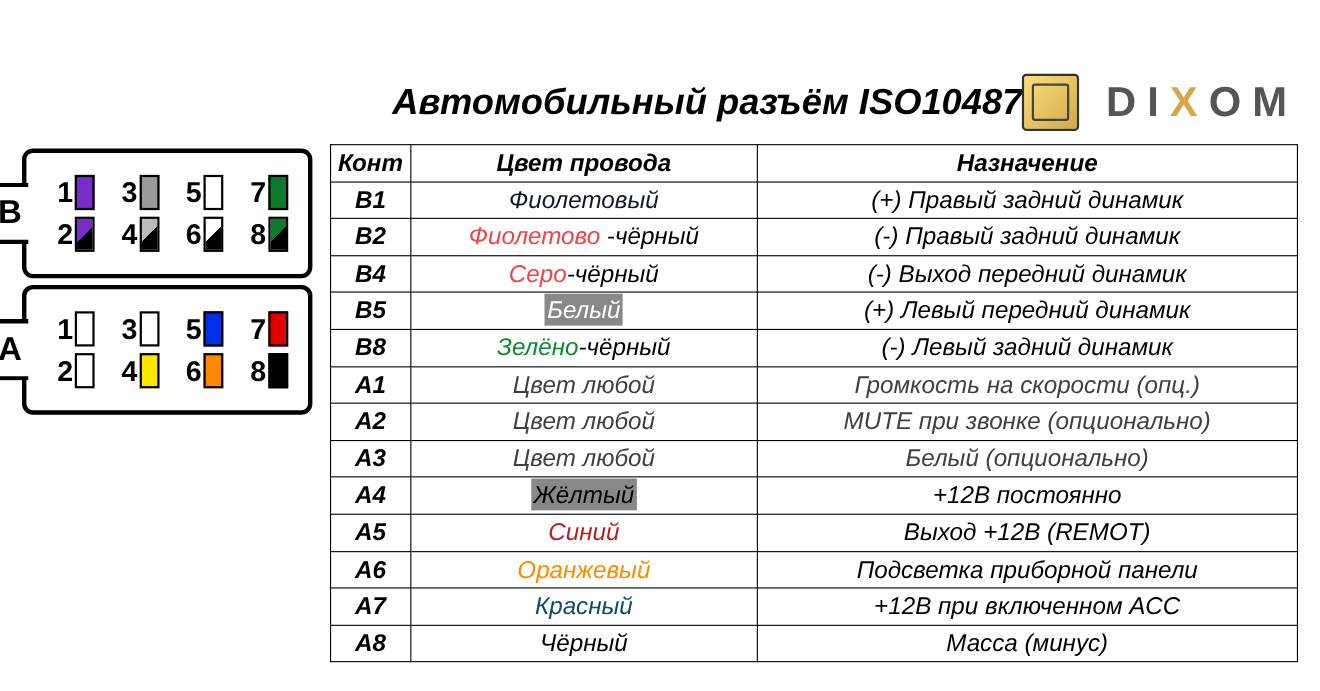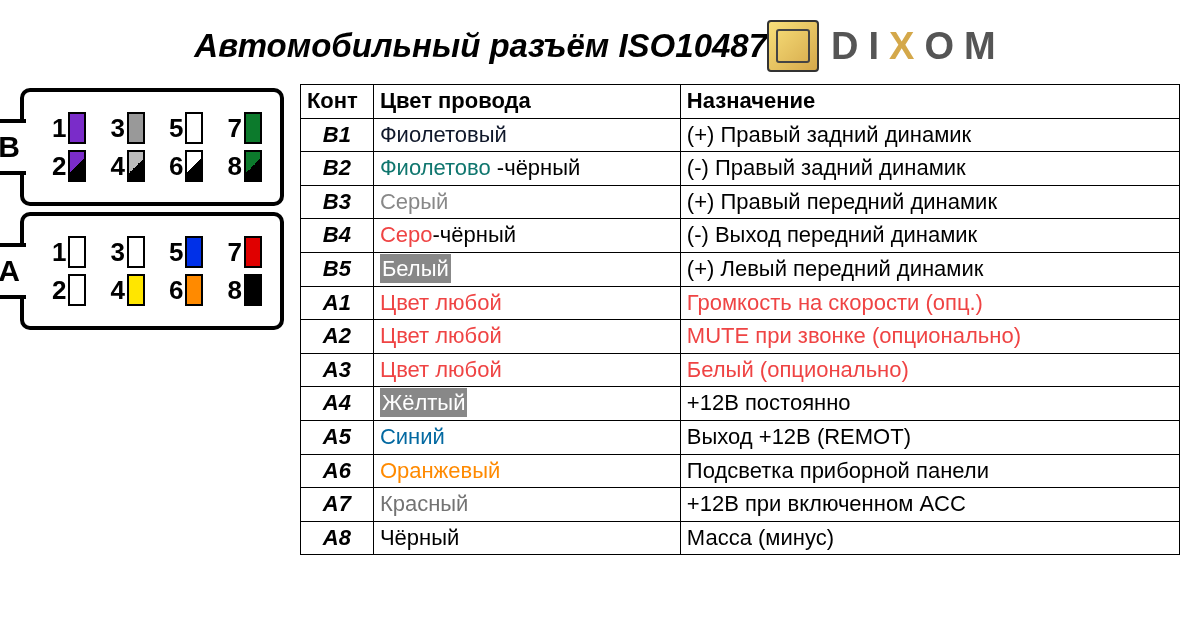--- a/index.html
+++ b/index.html
@@ -5,33 +5,34 @@
   body {
     margin: 0;
     padding: 20px;
     font-family: Arial, sans-serif;
     background: #fff;
     width: 1200px;
     box-sizing: border-box;
   }
   .header {
     display: flex;
-    justify-content: center;
+    justify-content: flex-end;
     align-items: center;
     margin-bottom: 12px;
+    margin-top: 47px;
   }
   .title {
     font-size: 33px;
     font-weight: bold;
     font-style: italic;
   }
   .logo {
     display: flex;
     align-items: center;
-    gap: 12px;
+    gap: 24px;
   }
   .logo-icon {
     width: 48px;
     height: 48px;
     border: 2px solid #333;
     border-radius: 4px;
     background: linear-gradient(135deg, #f9e07a, #d4a84a);
     position: relative;
     display: flex;
     align-items: center;
@@ -112,34 +113,35 @@
 
   
   table {
     border-collapse: collapse;
     flex: 1;
     font-size: 22px;
   }
   th, td {
     border: 1.5px solid #000;
     padding: 2px 6px;
-    text-align: left;
+    text-align: center;
     line-height: 1.3;
+    font-style: italic;
   }
   th {
     font-weight: bold;
     font-size: 22px;
   }
   td.pin-id {
     text-align: center;
     font-weight: bold;
     font-style: italic;
     width: 60px;
   }
-  .faded { color: #ef4444; }
+  .faded { color: #404040; }
   .hl-grey { background: #888; color: #fff; padding: 2px 2px; }
 </style>
 </head>
 <body>
 
 <div class="header">
   <div class="title">Автомобильный разъём ISO10487</div>
   <div class="logo">
     <div class="logo-icon"></div>
     <div class="logo-text">
@@ -240,71 +242,71 @@
       </tr>
     </thead>
     <tbody id="tbody">
         <tr>
           <td class="pin-id">B1</td>
           <td><span style="color:#0f172a">Фиолетовый</span></td>
           <td>(+) Правый задний динамик</td>
         </tr>
         <tr>
           <td class="pin-id">B2</td>
-          <td><span style="color:#0f766e">Фиолетово</span> -чёрный</td>
+          <td><span style="color:#ef4444">Фиолетово</span> -чёрный</td>
           <td>(-)  Правый задний динамик</td>
-        </tr>
-        <tr>
-          <td class="pin-id">B3</td>
-          <td><span style="color:#888">Серый</span></td>
-          <td>(+) Правый передний динамик</td>
         </tr>
         <tr>
           <td class="pin-id">B4</td>
           <td><span style="color:#ef4444">Серо</span>-чёрный</td>
           <td>(-)  Выход передний динамик</td>
         </tr>
         <tr>
           <td class="pin-id">B5</td>
           <td><span class="hl-grey">Белый</span></td>
           <td>(+) Левый передний динамик</td>
         </tr>
         <tr>
+          <td class="pin-id">B8</td>
+          <td><span style="color:#0c8a2c">Зелёно</span>-чёрный</td>
+          <td>(-)  Левый задний динамик</td>
+        </tr>
+        <tr>
           <td class="pin-id">A1</td>
           <td><span class="faded">Цвет любой</span></td>
           <td><span class="faded">Громкость на скорости (опц.)</span></td>
         </tr>
         <tr>
           <td class="pin-id">A2</td>
           <td><span class="faded">Цвет любой</span></td>
           <td><span class="faded">MUTE при звонке (опционально)</span></td>
         </tr>
         <tr>
           <td class="pin-id">A3</td>
           <td><span class="faded">Цвет любой</span></td>
           <td><span class="faded">Белый (опционально)</span></td>
         </tr>
         <tr>
           <td class="pin-id">A4</td>
-          <td><span class="hl-grey" style="color:#ffffff">Жёлтый</span></td>
+          <td><span class="hl-grey" style="color:#000000">Жёлтый</span></td>
           <td>+12В постоянно</td>
         </tr>
         <tr>
           <td class="pin-id">A5</td>
-          <td><span style="color:#0369a1">Синий</span></td>
+          <td><span style="color:#b91c1c">Синий</span></td>
           <td>Выход +12В (REMOT)</td>
         </tr>
         <tr>
           <td class="pin-id">A6</td>
           <td><span style="color:#ff8a00">Оранжевый</span></td>
           <td>Подсветка приборной панели</td>
         </tr>
         <tr>
           <td class="pin-id">A7</td>
-          <td><span style="color:#737373">Красный</span></td>
+          <td><span style="color:#0c4a6e">Красный</span></td>
           <td>+12В при включенном ACC</td>
         </tr>
         <tr>
           <td class="pin-id">A8</td>
           <td>Чёрный</td>
           <td>Масса (минус)</td>
         </tr>
       </tbody>
   </table>
 

